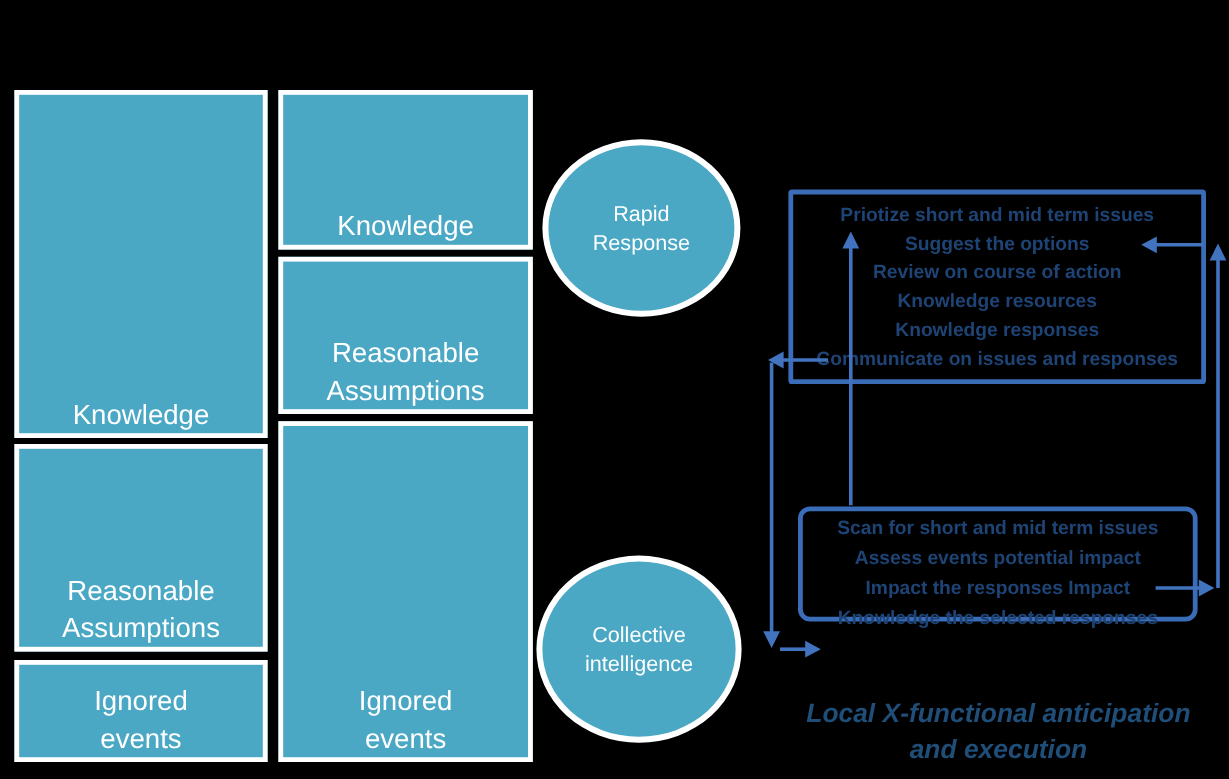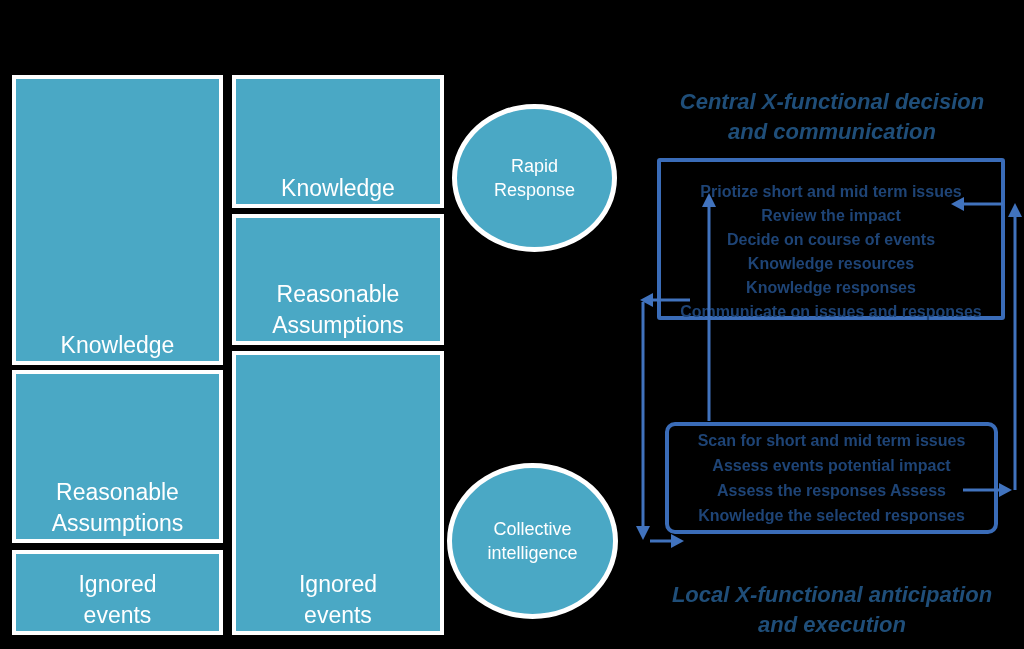--- a/index.html
+++ b/index.html
@@ -23,40 +23,40 @@
   .b-i2{left:232px;top:214px;width:212px;height:131px;}
   .b-i3{left:232px;top:351px;width:212px;height:284px;}
   
   .circle{
     position:absolute;box-sizing:border-box;z-index:1;
     background:var(--teal-fill,#4BA9C5);
     border:5px solid var(--white,#fff);border-radius:50%;
     display:flex;align-items:center;justify-content:center;
     color:var(--white,#fff);font-size:18px;line-height:24px;text-align:center;
   }
-  .c1{left:452px;top:104px;width:165px;height:148px;}
+  .c1{left:452px;top:116px;width:165px;height:148px;}
   .c2{left:452px;top:291px;width:166px;height:156px;}
   .c3{left:447px;top:463px;width:171px;height:156px;}
   
   .rtitle{
     position:absolute;left:640px;width:384px;z-index:1;
     text-align:center;font-style:italic;font-weight:bold;
     font-size:22px;line-height:30px;color:var(--title-blue,#1F4E79);
   }
   .t1{top:87px;}
   .t2{top:580px;}
   
   .bluebox{
     position:absolute;box-sizing:border-box;z-index:1;
     border:4px solid var(--blue-border,#3A6CB8);
     color:var(--list-text-blue,#1F4678);
     font-weight:bold;font-size:16px;text-align:center;
   }
-  .upper{left:657px;top:158px;width:348px;height:162px;border-radius:3px;line-height:24px;padding-top:18px;}
-  .lower{left:665px;top:422px;width:333px;height:112px;border-radius:10px;line-height:25px;padding-top:2px;}
+  .upper{left:657px;top:158px;width:348px;height:162px;border-radius:3px;line-height:24px;padding-top:6px;}
+  .lower{left:665px;top:422px;width:333px;height:96px;border-radius:10px;line-height:25px;padding-top:2px;}
   .action-row{position:relative;z-index:3;}
   
   .overlay{position:absolute;left:0;top:0;z-index:2;pointer-events:none;}
   .arrow-line{stroke:var(--blue-arrow,#4173BE);stroke-width:3;fill:none;}
   .arrow-head{fill:var(--blue-arrow,#4173BE);stroke:none;}
 </style>
 </head>
 <body>
 
 <div id="canvas">
@@ -81,36 +81,35 @@
     <span>Ignored<br>events</span>
   </div>
 
   <div class="circle c1">
     <span>Rapid<br>Response</span>
   </div>
   <div class="circle c3">
     <span>Collective<br>intelligence</span>
   </div>
 
-  <div class="rtitle t1">Central X-functional decision<br>and communication</div>
   <div class="rtitle t2">Local X-functional anticipation<br>and execution</div>
 
   <div class="bluebox upper">
     <div class="action-row">Priotize short and mid term issues</div>
-    <div class="action-row">Review the impact</div>
-    <div class="action-row">Decide on course of events</div>
+    <div class="action-row">Suggest the options</div>
+    <div class="action-row">Review on course of action</div>
     <div class="action-row">Knowledge resources</div>
     <div class="action-row">Knowledge  responses</div>
     <div class="action-row">Communicate on issues and responses</div>
   </div>
 
   <div class="bluebox lower">
     <div class="action-row">Scan for short and mid term issues</div>
     <div class="action-row">Assess events potential impact</div>
-    <div class="action-row">Assess the responses  Assess</div>
+    <div class="action-row">Impact the responses  Impact</div>
     <div class="action-row">Knowledge the selected responses</div>
   </div>
 
   <svg class="overlay" width="1024" height="649" viewBox="0 0 1024 649">
 
     <g>
       <line class="arrow-line" x1="709" y1="421" x2="709" y2="205"></line>
       <polygon class="arrow-head" points="709,193 702,207 716,207"></polygon>
     </g>
 

